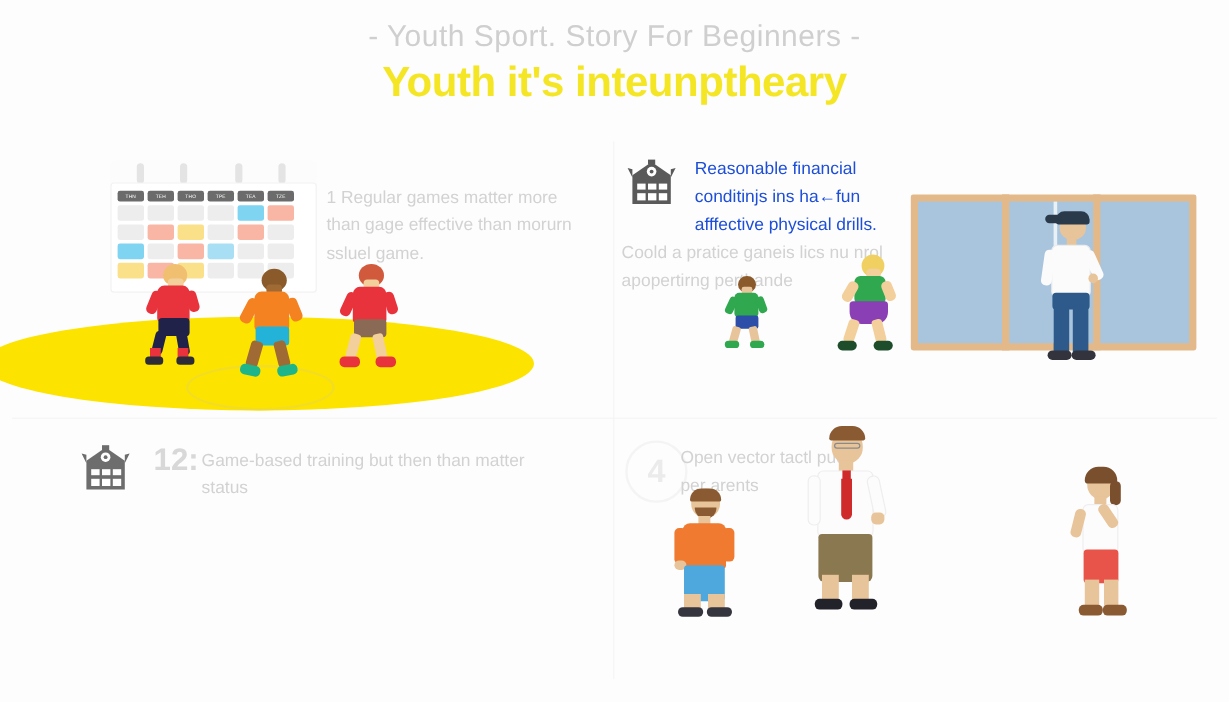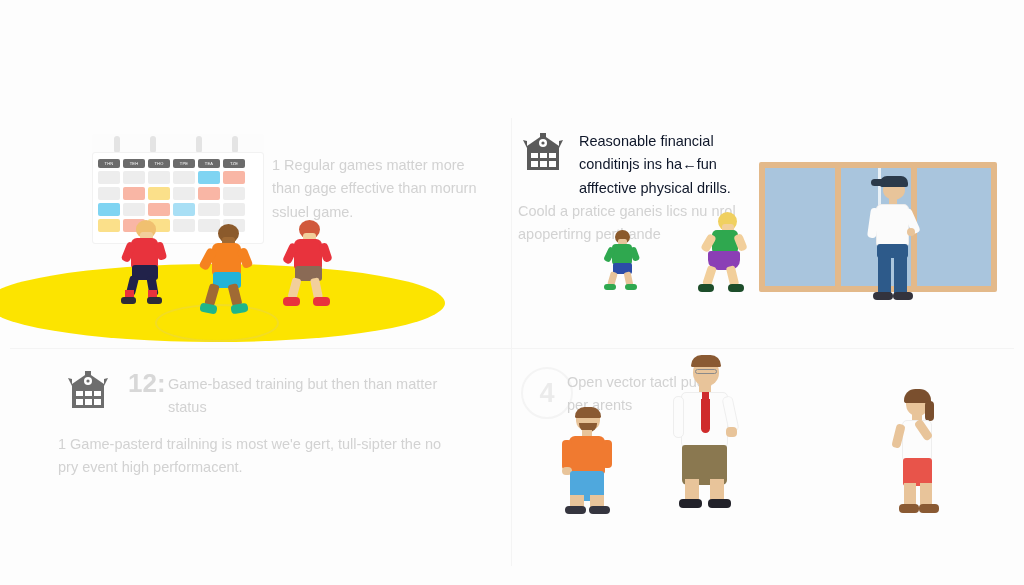--- a/index.html
+++ b/index.html
@@ -21,21 +21,21 @@
     margin-top:4px;font-size:35px;font-weight:700;color:#f5e625;
     letter-spacing:-.4px;white-space:nowrap;
   }
 
   
   .div-v{position:absolute;left:511px;top:118px;width:1px;height:448px;background:#f4f4f4;}
   .div-h{position:absolute;left:10px;top:348px;width:1004px;height:1px;background:#f4f4f4;}
 
   
   .body-text{color:#d2d2d2;font-size:14.5px;line-height:1.62;font-weight:400;}
-  .body-text.darker{color:#0f172a;}
+  .body-text.darker{color:#1d4ed8;}
 
   
   .q-tl{position:absolute;left:0;top:112px;width:511px;height:236px;}
   .calendar{
     position:absolute;left:92px;top:22px;width:172px;height:110px;
     background:#fcfcfc;border-radius:4px;
   }
   .cal-rings{position:absolute;left:0;top:0;width:172px;height:18px;}
   .ring{position:absolute;top:2px;width:6px;height:17px;border-radius:3px;background:#e4e4e4;}
   .cal-body{
@@ -97,20 +97,24 @@
 
   
   .person{position:absolute;}
   .p-part{position:absolute;}
 </style>
 </head>
 <body>
 
 <div class="slide">
 
+  <div class="header">
+    <div class="eyebrow">- Youth Sport. Story For Beginners -</div>
+    <div class="headline">Youth it's inteunptheary</div>
+  </div>
 
   <div class="div-v"></div>
   <div class="div-h"></div>
 
   <div class="q-tl">
 
     <div class="calendar">
       <div class="cal-rings">
         <div class="ring" style="left:22px"></div>
         <div class="ring" style="left:58px"></div>
@@ -293,21 +297,20 @@
         <rect x="10" y="21" width="7" height="5" fill="#fff"></rect>
         <rect x="19" y="21" width="7" height="5" fill="#fff"></rect>
         <rect x="28" y="21" width="7" height="5" fill="#fff"></rect>
         <rect x="10" y="29" width="7" height="6" fill="#fff"></rect>
         <rect x="19" y="29" width="7" height="6" fill="#fff"></rect>
         <rect x="28" y="29" width="7" height="6" fill="#fff"></rect>
       </svg>
     </div>
     <div class="bl-num">12:</div>
     <div class="bl-head body-text">Game-based training but then than matter status</div>
-    <div class="bl-sub body-text">1 Game-pasterd trailning is most we'e gert, tull-sipter the no pry event high performacent.</div>
   </div>
 
   <div class="q-br">
     <div class="br-circle">4</div>
     <div class="br-head body-text">Open vector tactl pues per arents</div>
 
     <div class="person" style="left:45px;top:58px;width:62px;height:112px;">
       <div class="p-part" style="left:20px;top:0;width:24px;height:24px;border-radius:50% 50% 45% 45%;background:#e8c49a;"></div>
       <div class="p-part" style="left:19px;top:0;width:26px;height:11px;background:#8a5a33;border-radius:12px 12px 2px 2px;"></div>
       <div class="p-part" style="left:23px;top:16px;width:18px;height:9px;background:#8a5a33;border-radius:0 0 8px 8px;"></div>

